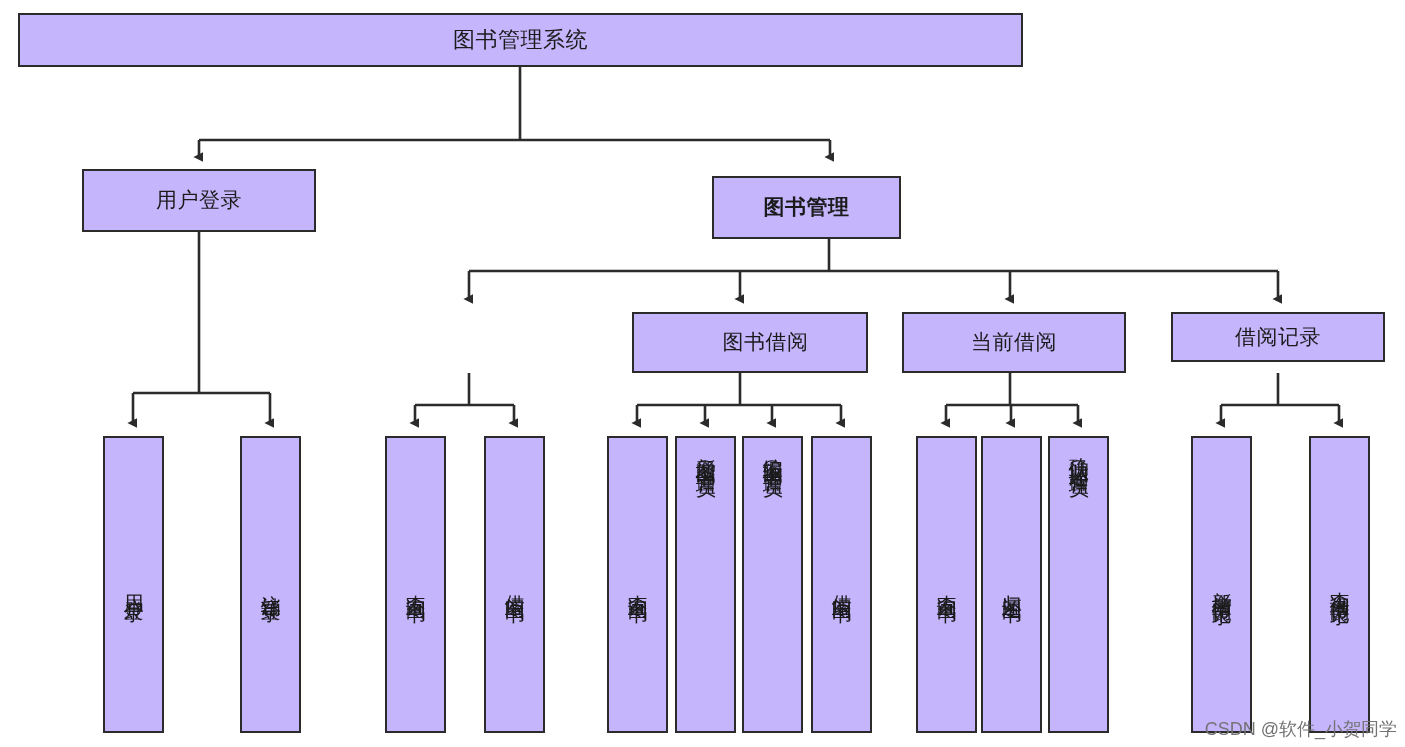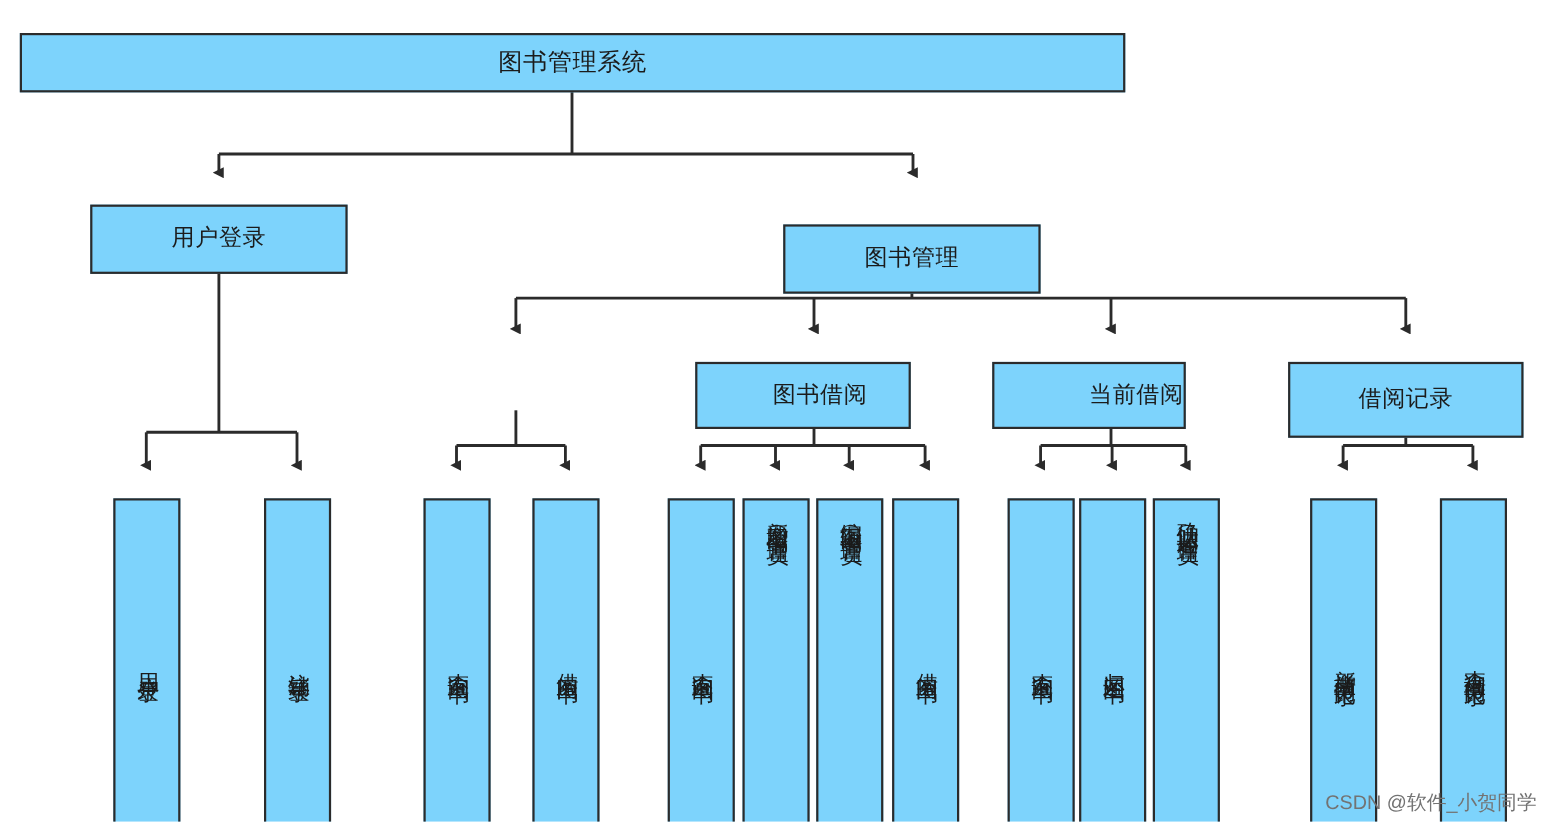--- a/index.html
+++ b/index.html
@@ -19,27 +19,26 @@
     position: absolute;
     left: 0;
     top: 0;
     width: 1405px;
     height: 747px;
   }
   .node {
     position: absolute;
     box-sizing: border-box;
     border: 2px solid #2b2b2b;
-    background: #7dd3fc;
+    background: #c4b5fd;
     color: #1b1b1b;
     display: flex;
     align-items: center;
     justify-content: center;
     z-index: 2;
-    margin-top: 17px;
   }
   .node .lbl {
     display: block;
     text-align: center;
     line-height: 1.18;
     letter-spacing: 0.5px;
   }
   
   .h-node .lbl {
     font-size: 21px;
@@ -132,31 +131,31 @@
     </g>
   </svg>
 
   <div class="node h-node root" style="left:18px; top:13px; width:1005px; height:54px;">
     <span class="lbl">图书管理系统</span>
   </div>
 
   <div class="node h-node" style="left:82px; top:169px; width:234px; height:63px;">
     <span class="lbl">用户登录</span>
   </div>
-  <div class="node h-node" style="left:712px; top:187px; width:234px; height:63px;">
+  <div class="node h-node" style="left:712px; top:176px; width:189px; height:63px;font-weight:bold;">
     <span class="lbl">图书管理</span>
   </div>
 
-  <div class="node h-node" style="left:632px; top:312px; width:196px; height:61px;padding-left:31px;">
+  <div class="node h-node" style="left:632px; top:312px; width:236px; height:61px;padding-left:31px;">
     <span class="lbl">图书借阅</span>
   </div>
-  <div class="node h-node" style="left:902px; top:312px; width:176px; height:61px;justify-content:flex-end;">
+  <div class="node h-node" style="left:902px; top:312px; width:224px; height:61px;">
     <span class="lbl">当前借阅</span>
   </div>
-  <div class="node h-node" style="left:1171px; top:312px; width:214px; height:69px;">
+  <div class="node h-node" style="left:1171px; top:312px; width:214px; height:50px;">
     <span class="lbl">借阅记录</span>
   </div>
 
   <div class="node v-node" style="left:103px; top:436px; width:61px; height:297px;">
     <span class="lbl">用户登录</span>
   </div>
   <div class="node v-node" style="left:240px; top:436px; width:61px; height:297px;">
     <span class="lbl">注销登录</span>
   </div>
 

